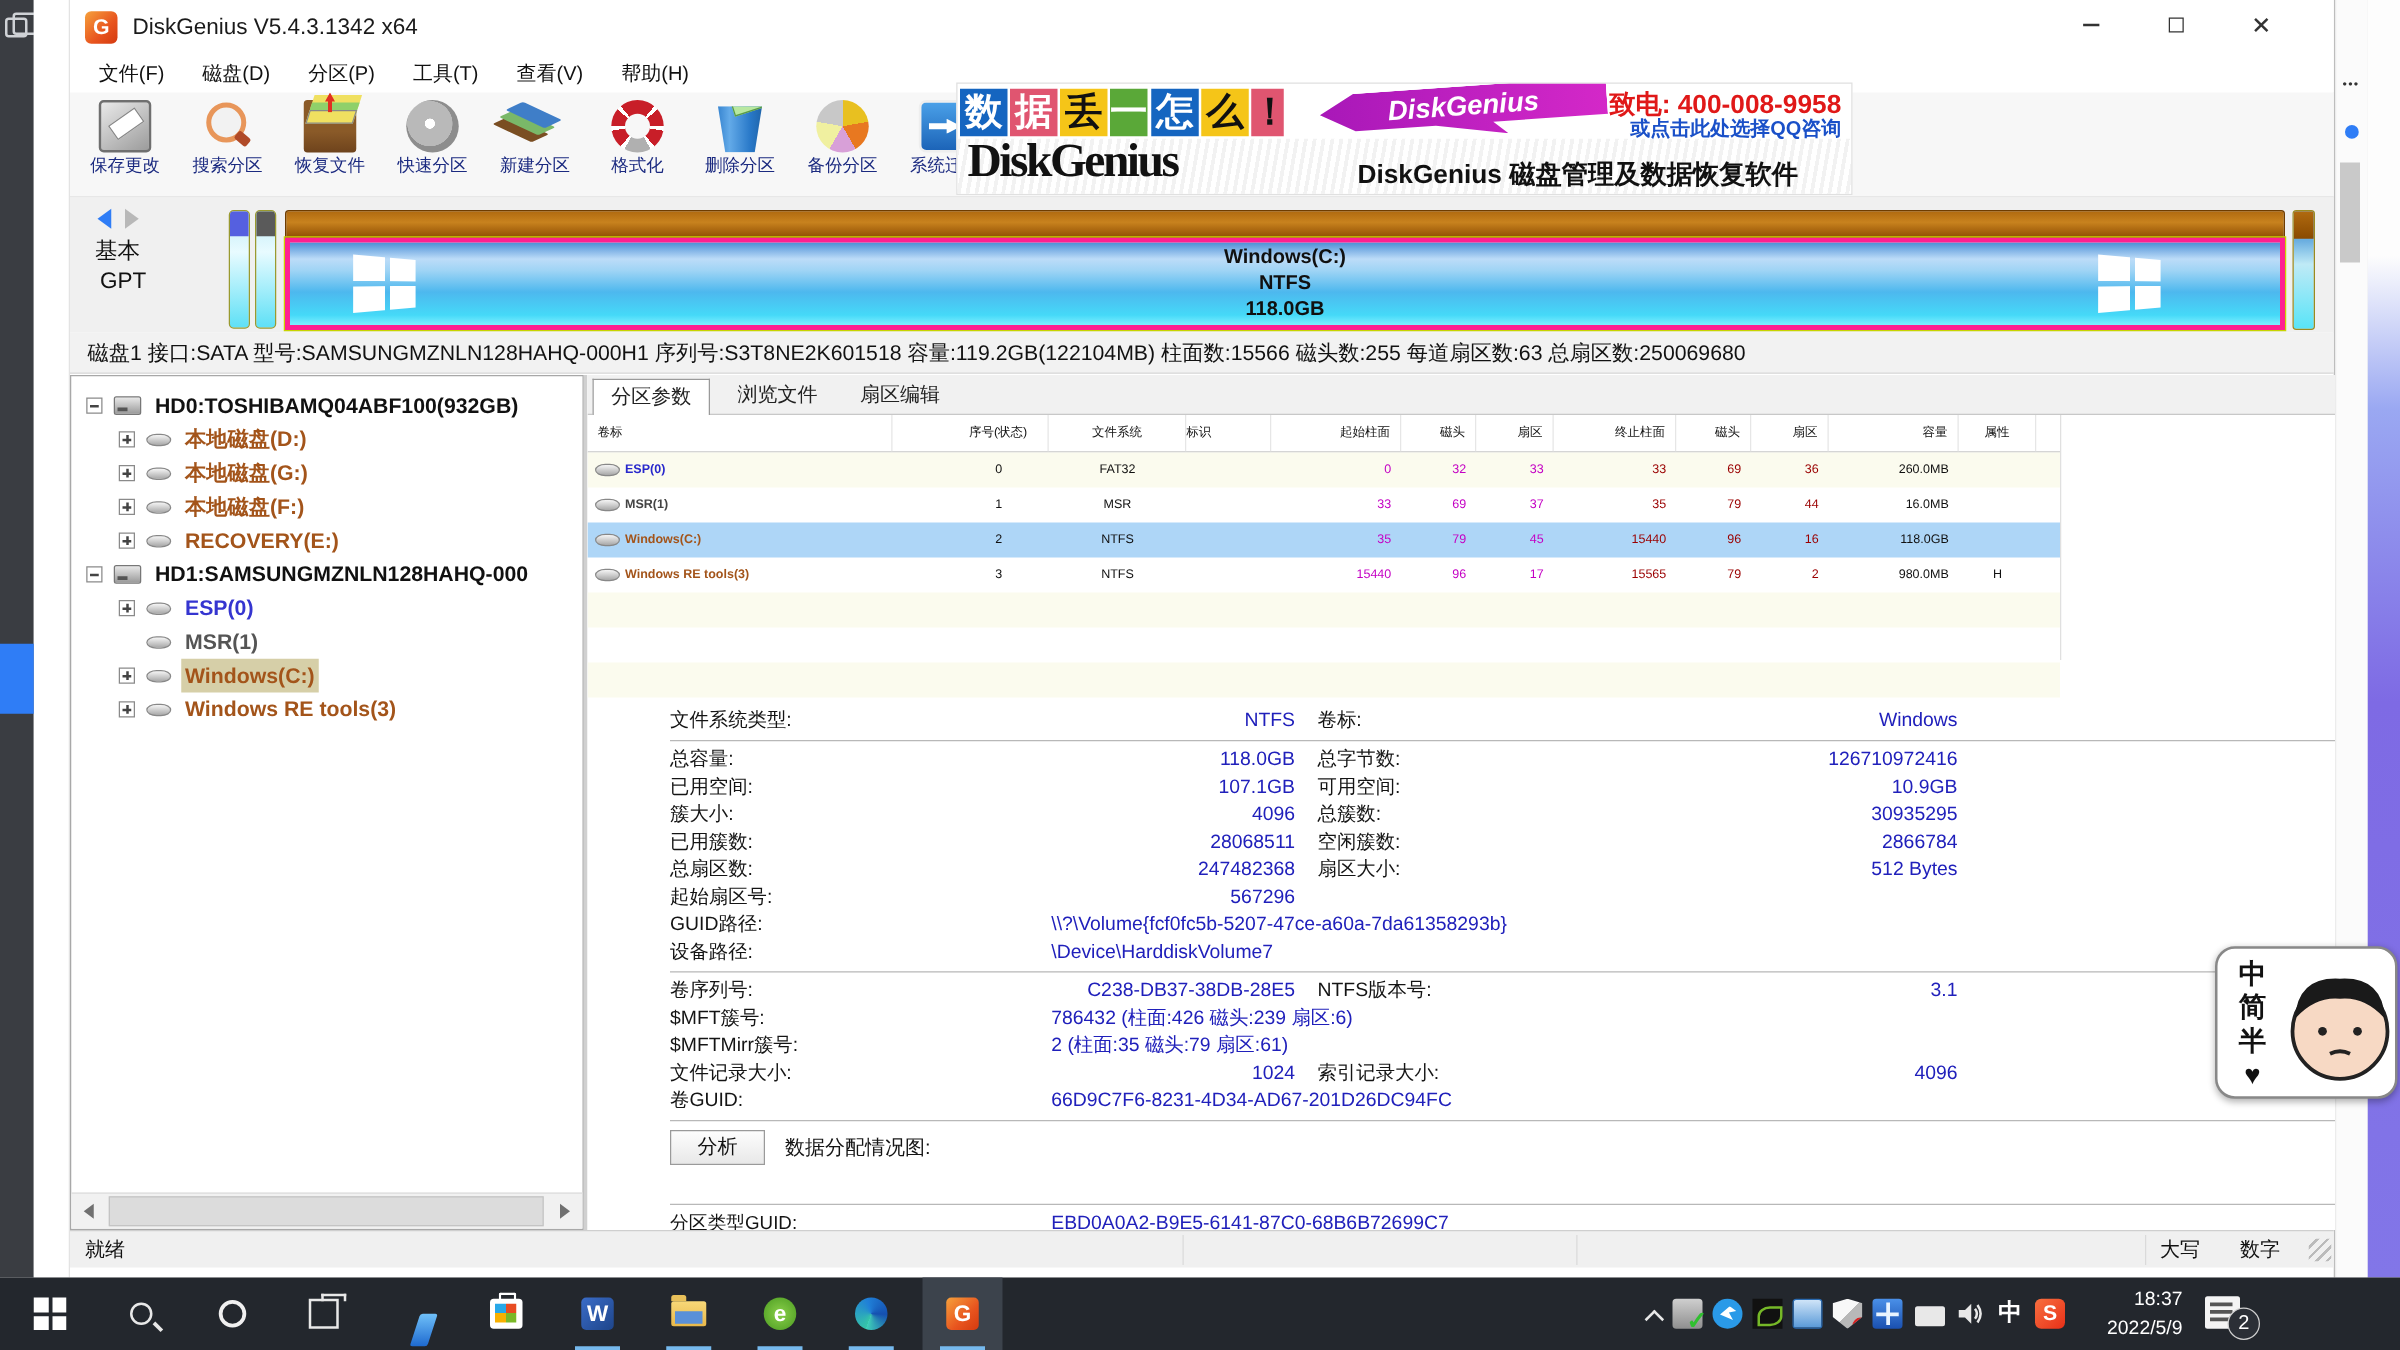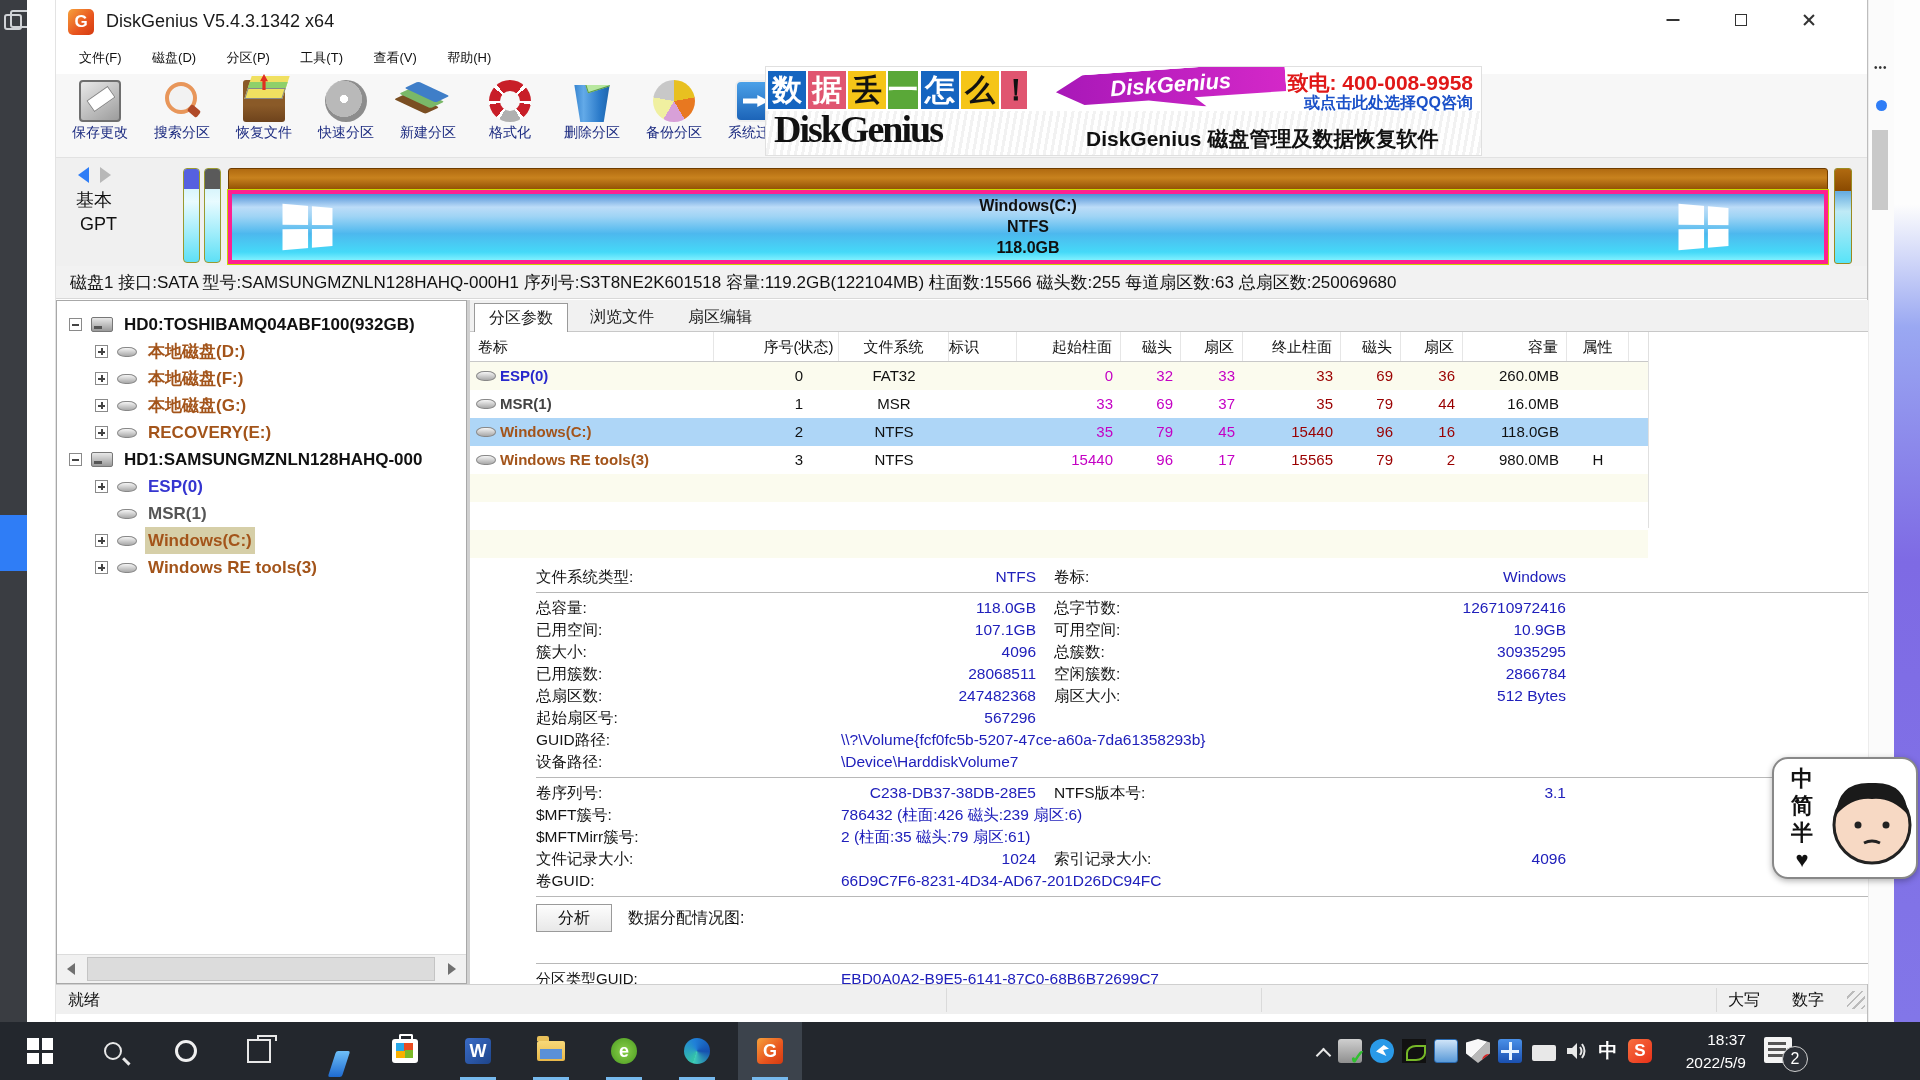--- a/index.html
+++ b/index.html
@@ -33,21 +33,21 @@
   .win-btn .glyph { position:absolute; left:50%; top:50%; transform:translate(-50%,-50%); }
   #btn-min { left:1588px; } #btn-min .glyph { width:13px; height:0; border-bottom:2px solid #333; }
   #btn-max { left:1656px; } #btn-max .glyph { width:12px; height:12px; border:1.5px solid #333; }
   #btn-close { left:1724px; } 
   #btn-close .glyph { width:14px; height:14px; }
   #btn-close .glyph:before, #btn-close .glyph:after { content:""; position:absolute; left:6px; top:0; width:2px; height:14px; background:#333; }
   #btn-close .glyph:before { transform:rotate(45deg);} #btn-close .glyph:after { transform:rotate(-45deg);}
 
   
   #menubar { left:0; top:44px; width:100%; height:30px; background:#ffffff; padding-left:10px; }
-  .menu-item { display:inline-block; padding:5px 13px; font-size:13px; color:#111; }
+  .menu-item { display:inline-block; padding:5px 13px; font-size:16px; color:#111; }
 
   
   #toolbar { left:0; top:74px; width:100%; height:84px; background:#f7f7f7; border-bottom:1px solid #e2e2e2; }
   .tb-btn { position:absolute; top:4px; width:80px; height:76px; text-align:center; }
   .tb-ic { position:relative; width:42px; height:42px; margin:2px auto 2px; }
   .tb-label { font-size:14px; color:#1b2a80; }
   
   .ic-save { background:linear-gradient(145deg,#e9e9e9,#9c9c9c); border:2px solid #6f6f6f; border-radius:4px; }
   .ic-save:after { content:""; position:absolute; left:7px; top:10px; width:24px; height:12px; background:#fff; border:1px solid #888; transform:rotate(-35deg); }
   .ic-search { }
@@ -131,21 +131,21 @@
   #splitter { left:411px; top:300px; width:3px; height:684px; background:#d0d0d0; }
   #right-panel { left:414px; top:300px; width:1398px; height:684px; background:#fff; overflow:hidden;padding-left:20px; }
 
   
   #tabs { position:absolute; left:0; top:0; width:100%; height:32px; background:#f1f1f1; border-bottom:1px solid #c8c8c8; }
   .tab { position:absolute; top:3px; height:29px; line-height:28px; padding:0 14px; font-size:16px; color:#222; }
   .tab.active { background:#fff; border:1px solid #9a9a9a; border-bottom:none; font-weight:normal; }
 
   
   #ptable { position:absolute; left:0; top:32px; width:1178px; }
-  .trow { display:flex; height:28px; line-height:28px; font-size:15px; color:#111; }
+  .trow { display:flex; height:28px; line-height:28px; font-size:10px; color:#111; }
   .thead { height:30px; line-height:30px; border-bottom:1px solid #c8c8c8; color:#111; }
   .thead .c { border-right:1px solid #e6e6e6; }
   .c { overflow:hidden; white-space:nowrap; }
   .c0{width:244px; padding-left:8px;} .c1{width:80px; text-align:center;margin-left:45px;} .c2{width:110px; text-align:center;}
   .c3{width:68px; text-align:left;} .c4{width:104px; text-align:right; padding-right:8px;} .c5{width:60px; text-align:right; padding-right:8px;}
   .c6{width:62px; text-align:right; padding-right:8px;} .c7{width:98px; text-align:right; padding-right:8px;} .c8{width:60px; text-align:right; padding-right:8px;}
   .c9{width:62px; text-align:right; padding-right:8px;} .c10{width:104px; text-align:right; padding-right:8px;} .c11{width:62px; text-align:center;}
   .r-ivory { background:#fbfbee; } .r-sel { background:#aed6f7; }
   .cell-start { color:#c400c4; } .cell-end { color:#9a0000; }
   .vol-name { font-weight:bold; position:relative; padding-left:30px; }
@@ -376,26 +376,26 @@
         <span class="t-label t-disk" style="margin-left:64px">HD0:TOSHIBAMQ04ABF100(932GB)</span>
       </div>
       <div class="tree-item">
         <span class="exp plus" style="left:38px"></span>
         <span class="pt-ic" style="left:60px"></span>
         <span class="t-label t-brown" style="margin-left:88px">本地磁盘(D:)</span>
       </div>
       <div class="tree-item">
         <span class="exp plus" style="left:38px"></span>
         <span class="pt-ic" style="left:60px"></span>
-        <span class="t-label t-brown" style="margin-left:88px">本地磁盘(F:)</span>
+        <span class="t-label t-brown" style="margin-left:88px">本地磁盘(G:)</span>
       </div>
       <div class="tree-item">
         <span class="exp plus" style="left:38px"></span>
         <span class="pt-ic" style="left:60px"></span>
-        <span class="t-label t-brown" style="margin-left:88px">本地磁盘(G:)</span>
+        <span class="t-label t-brown" style="margin-left:88px">本地磁盘(F:)</span>
       </div>
       <div class="tree-item">
         <span class="exp plus" style="left:38px"></span>
         <span class="pt-ic" style="left:60px"></span>
         <span class="t-label t-brown" style="margin-left:88px">RECOVERY(E:)</span>
       </div>
       <div class="tree-item">
         <span class="exp" style="left:12px"></span>
         <span class="hd-ic" style="left:34px"></span>
         <span class="t-label t-disk" style="margin-left:64px">HD1:SAMSUNGMZNLN128HAHQ-000</span>

